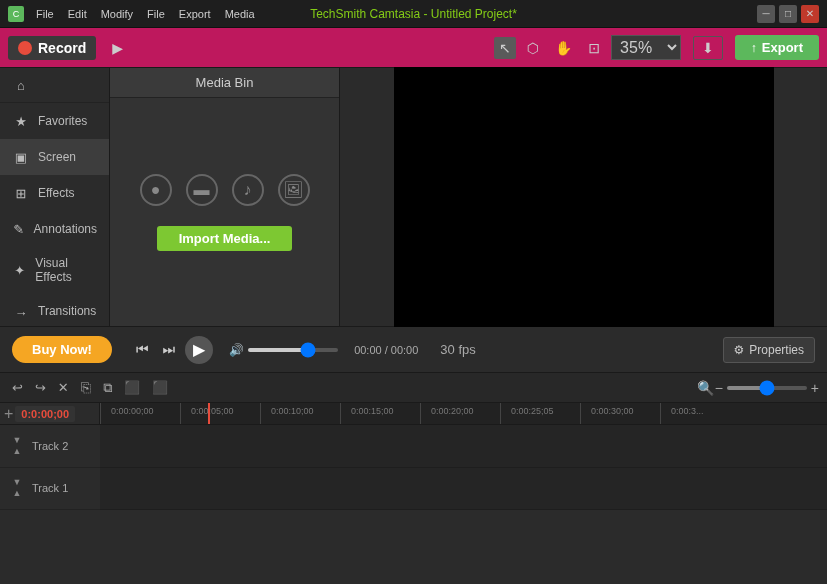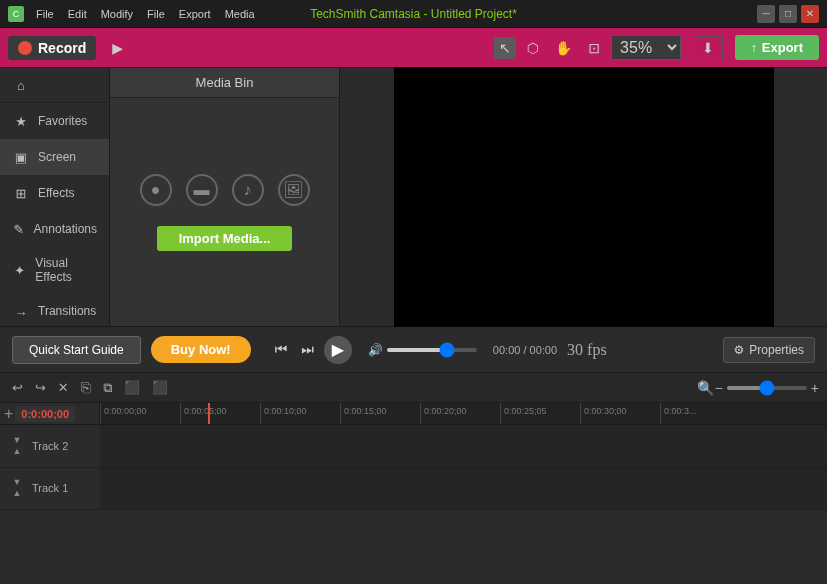--- a/index.html
+++ b/index.html
@@ -361,23 +361,22 @@
       cursor: pointer;
     }
     #time-display {
       color: #aaa;
       font-size: 11px;
       margin-left: 6px;
       white-space: nowrap;
     }
     #fps-display {
       color: #aaa;
-      font-size: 16px;
-      margin-left: 0;
-      font-family: Liberation Serif, serif;
+      font-size: 13px;
+      margin-left: 12px;
     }
     #properties-btn {
       background: #3a3a3a;
       border: 1px solid #555;
       color: #ccc;
       font-size: 12px;
       padding: 5px 10px;
       cursor: pointer;
       border-radius: 3px;
       display: flex;
@@ -443,21 +442,21 @@
       align-items: center;
       overflow: hidden;
     }
     .ruler-tick {
       display: flex;
       flex-direction: column;
       align-items: flex-start;
       min-width: 80px;
       border-left: 1px solid #444;
       height: 22px;
-      padding: 3px 3px;
+      padding: 3px 10px;
       font-size: 9px;
       color: #777;
     }
     #playhead-indicator {
       position: absolute;
       left: 108px;
       top: 0;
       bottom: 0;
       width: 2px;
       background: #e74c3c;
@@ -634,21 +633,20 @@
       </div>
     </div>
 
     <div id="preview">
       <div id="preview-canvas"></div>
     </div>
   </div>
 </div>
 
 <div id="action-bar">
-  <button id="quick-start-btn">Quick Start Guide</button>
   <button id="buy-now-btn">Buy Now!</button>
   <div id="playback-controls">
     <button class="pb-btn">⏮</button>
     <button class="pb-btn">⏭</button>
     <button id="play-btn">▶</button>
   </div>
   <div id="volume-slider-container">
     <span class="vol-icon">🔊</span>
     <input type="range" id="volume-slider" min="0" max="100" value="70" style="">
   </div>

